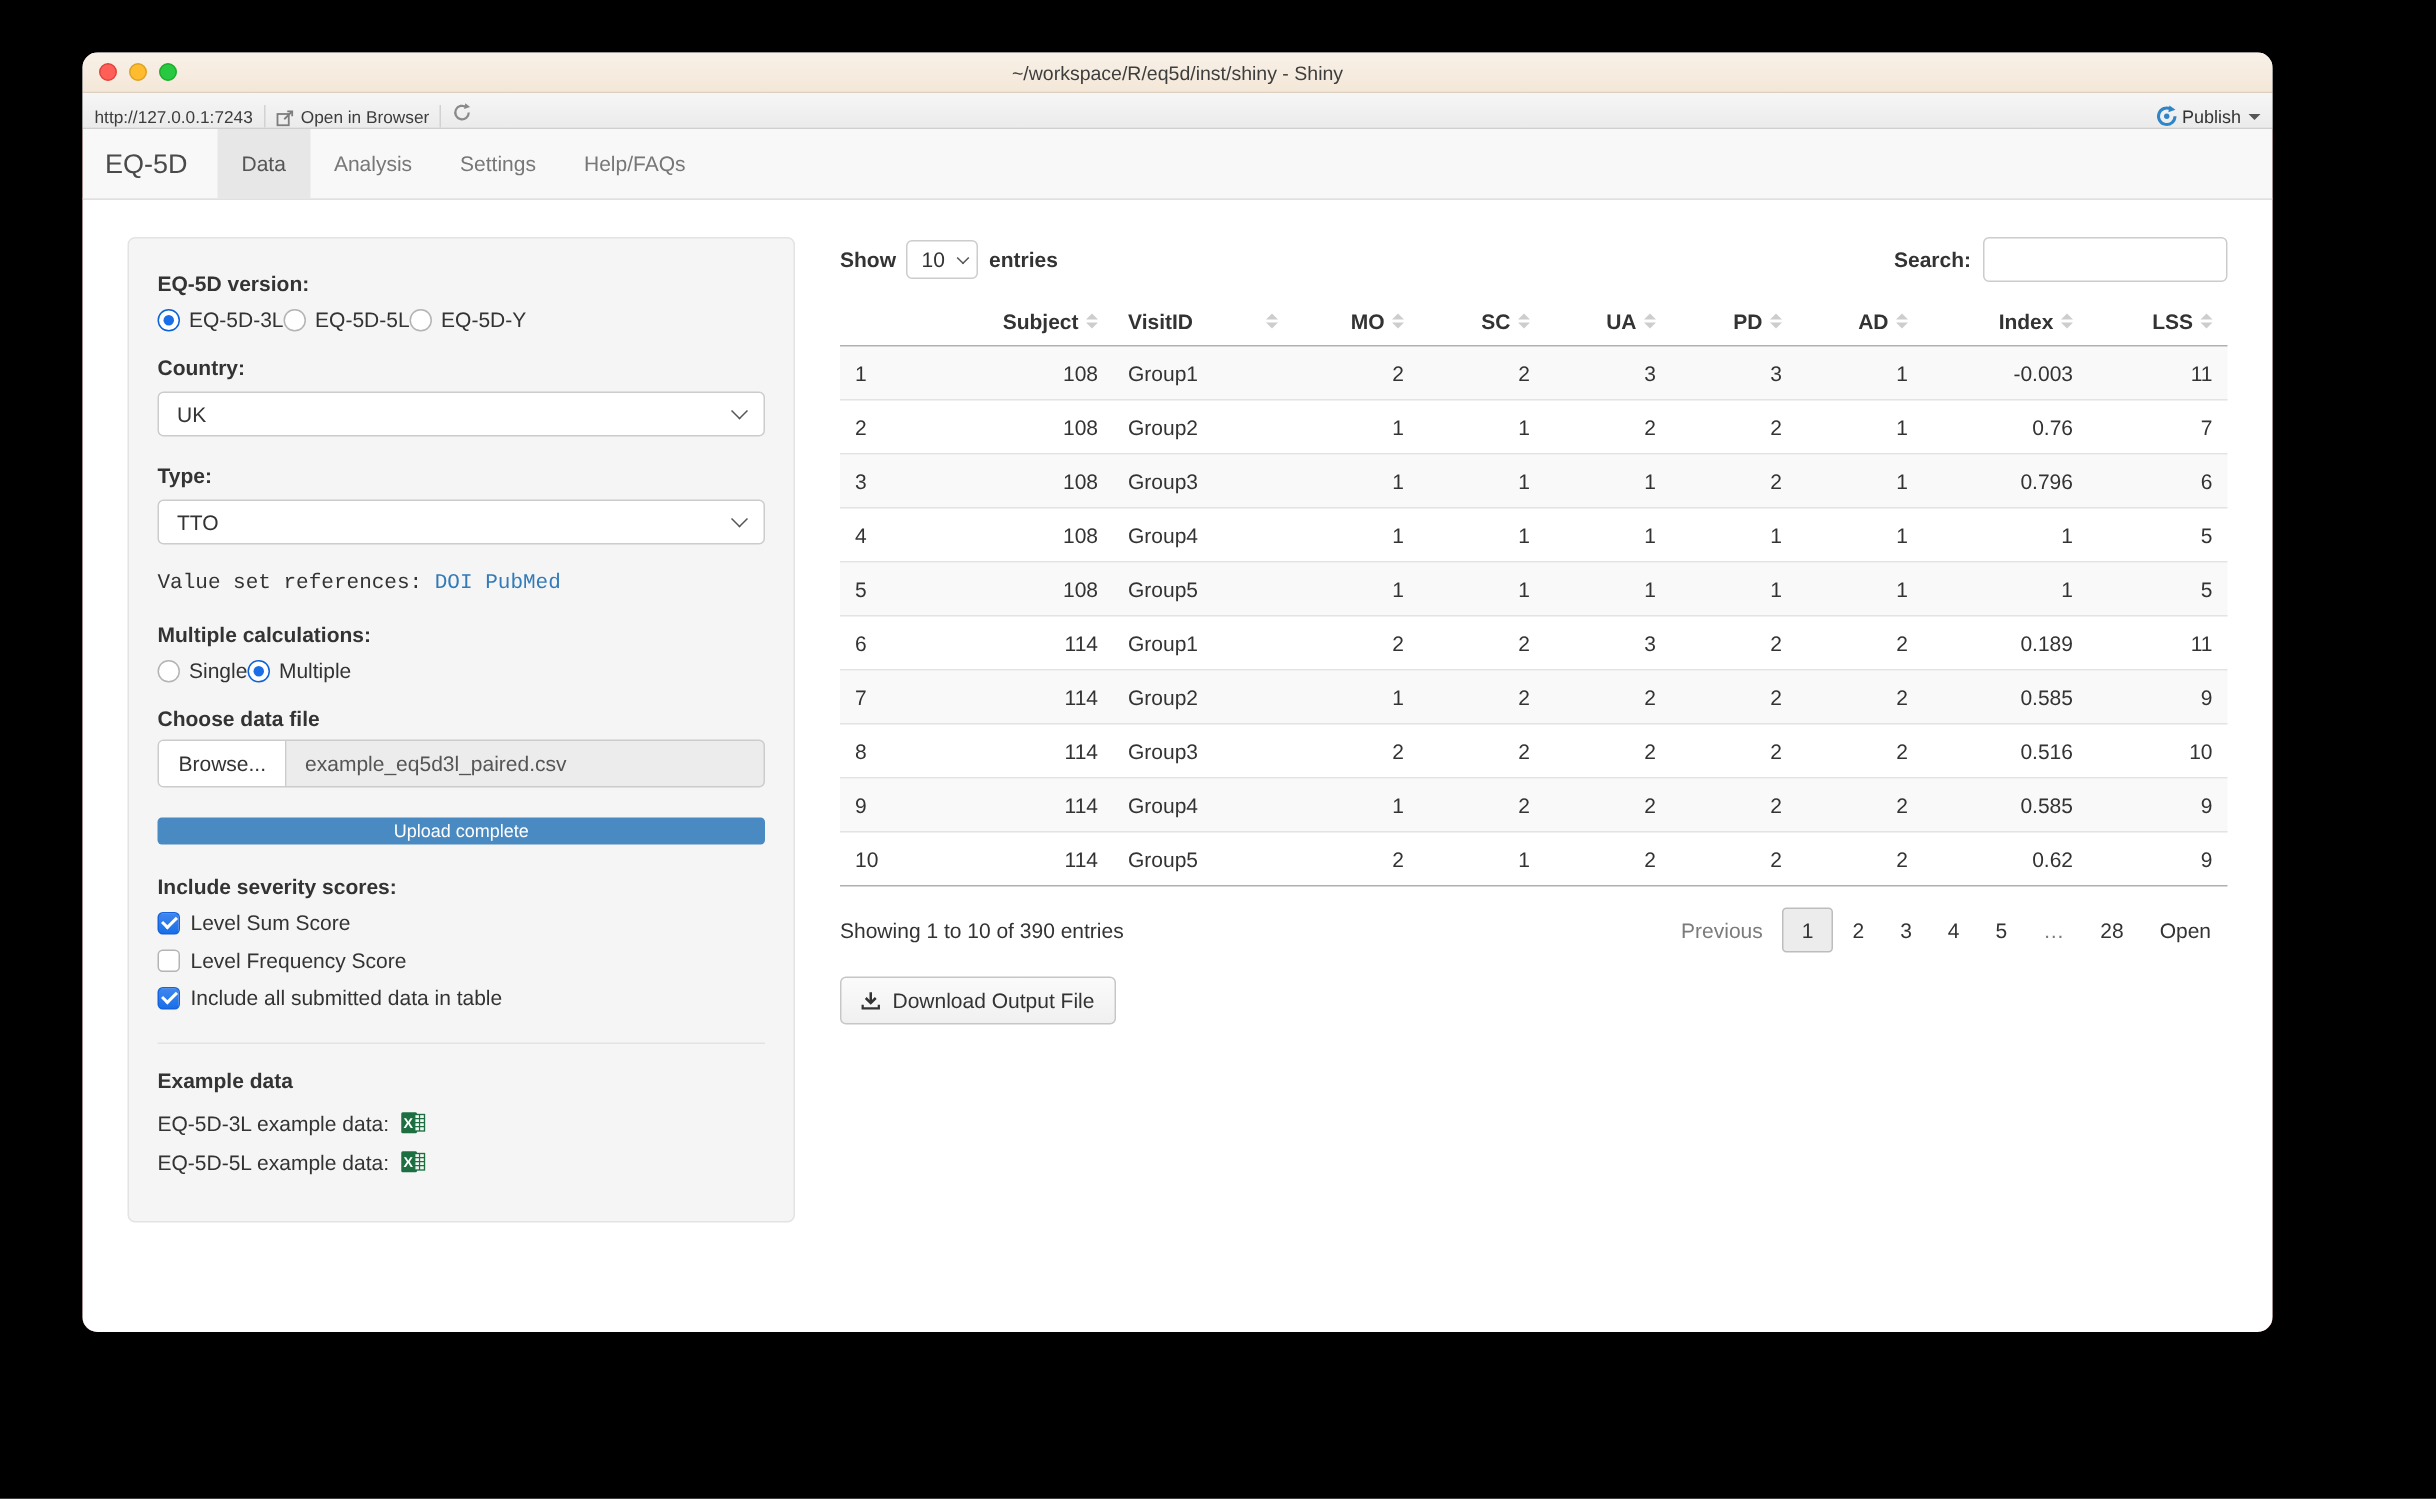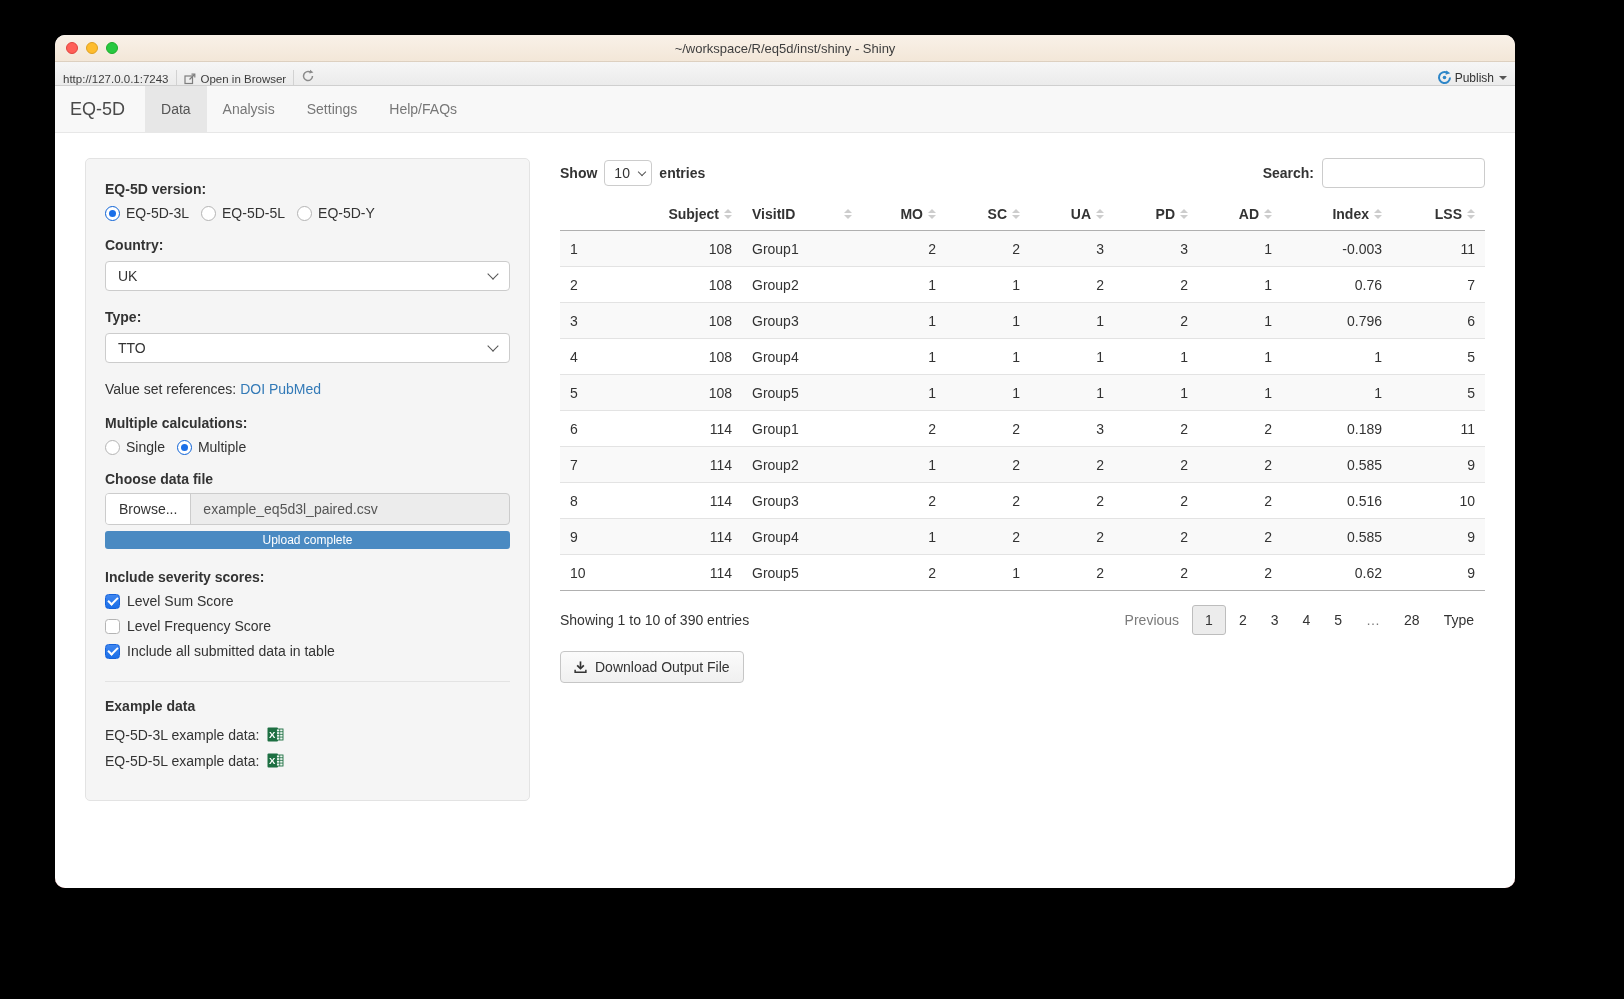--- a/index.html
+++ b/index.html
@@ -39,43 +39,43 @@
   .tab { display:flex; align-items:center; padding:0 16px; font-size:14px; color:#777; cursor:default; }
   .tab.active { background:#e7e7e7; color:#555; }
 
   .app-body { position:relative; flex:1; background:#fff; }
 
   
   .sidebar { position:absolute; left:30px; top:25px; width:445px; min-height:640px;
              background:#f5f5f5; border:1px solid #e3e3e3; border-radius:5px;
              padding:22px 19px; font-size:14px; color:#333; }
   .lbl { font-weight:700; margin-bottom:8px; }
-  .ctl-row { display:flex; align-items:center; gap:12px; margin-bottom:16px; }
+  .ctl-row { display:flex; align-items:center; gap:0; margin-bottom:16px; }
   .opt { display:flex; align-items:center; gap:6px; }
   .radio { width:15px; height:15px; border-radius:50%; background:#fff; border:1px solid #b4b4b4;
            display:inline-flex; align-items:center; justify-content:center; }
   .radio.checked { border-color:#0d62d6; }
   .radio.checked::after { content:''; width:7px; height:7px; border-radius:50%; background:#1a6fe8; }
   .checkbox { width:15px; height:15px; border-radius:3.5px; background:#fff; border:1px solid #b4b4b4;
               display:inline-flex; align-items:center; justify-content:center; }
   .checkbox.checked { background:linear-gradient(#3f86ef,#1a6fe8); border-color:#1563dc; }
   .checkbox.checked::after { content:''; width:4px; height:8px; margin-top:-2px;
               border-right:2px solid #fff; border-bottom:2px solid #fff; transform:rotate(45deg); }
   .select { height:30px; background:#fff; border:1px solid #ccc; border-radius:4px;
             display:flex; align-items:center; justify-content:space-between;
             padding:0 12px; margin-bottom:18px; color:#333; }
   .chev { width:8px; height:8px; border-right:1.6px solid #555; border-bottom:1.6px solid #555;
           transform:rotate(45deg); margin-top:-4px; }
-  .vsr { margin:0 0 18px; color:#333; }
+  .vsr { margin:0 0 18px; color:#333;font-family:Liberation Mono, monospace; }
   .vsr a { color:#337ab7; text-decoration:none; }
   .file-row { display:flex; height:32px; border-radius:4px; overflow:hidden; border:1px solid #ccc; background:#ececec; }
   .browse-btn { background:#fff; border-right:1px solid #ccc; padding:0 13px; display:flex;
                 align-items:center; color:#333; }
   .file-name { flex:1; display:flex; align-items:center; padding:0 12px; color:#555; }
-  .progress { margin-top:6px; height:18px; background:#4a8ac2; border-radius:3px; color:#fff;
+  .progress { margin-top:20px; height:18px; background:#4a8ac2; border-radius:3px; color:#fff;
               font-size:12px; display:flex; align-items:center; justify-content:center; margin-bottom:20px; }
   .cb-row { display:flex; align-items:center; gap:7px; margin-bottom:9px; }
   .hr { height:1px; background:#e3e3e3; margin:22px 0 16px; }
   .ex-row { display:flex; align-items:center; gap:8px; margin-bottom:9px; }
 
   
   .main { position:absolute; left:505px; top:25px; width:925px; font-size:14px; color:#333; }
   .controls { display:flex; align-items:center; justify-content:space-between; height:30px; }
   .show-wrap { display:flex; align-items:center; gap:7px; font-weight:700; }
   .mini-select { width:48px; height:26px; border:1px solid #ccc; border-radius:4px; background:#fff;
@@ -499,21 +499,21 @@
           <div>Showing 1 to 10 of 390 entries</div>
           <div class="paginate">
             <span class="pag-btn muted">Previous</span>
             <span class="pag-btn current">1</span>
             <span class="pag-btn">2</span>
             <span class="pag-btn">3</span>
             <span class="pag-btn">4</span>
             <span class="pag-btn">5</span>
             <span class="pag-btn muted">…</span>
             <span class="pag-btn">28</span>
-            <span class="pag-btn">Type</span>
+            <span class="pag-btn">Open</span>
           </div>
         </div>
 
         <button class="dl-btn">
           <svg width="13" height="14" viewBox="0 0 14 14">
             <path d="M7 1 V8" stroke="#333" stroke-width="1.8" fill="none"></path>
             <path d="M3.4 5.2 L7 8.8 L10.6 5.2" stroke="#333" stroke-width="1.8" fill="none"></path>
             <path d="M1.2 10 V12.6 H12.8 V10" stroke="#333" stroke-width="1.6" fill="none"></path>
           </svg>
           <span>Download Output File</span>

